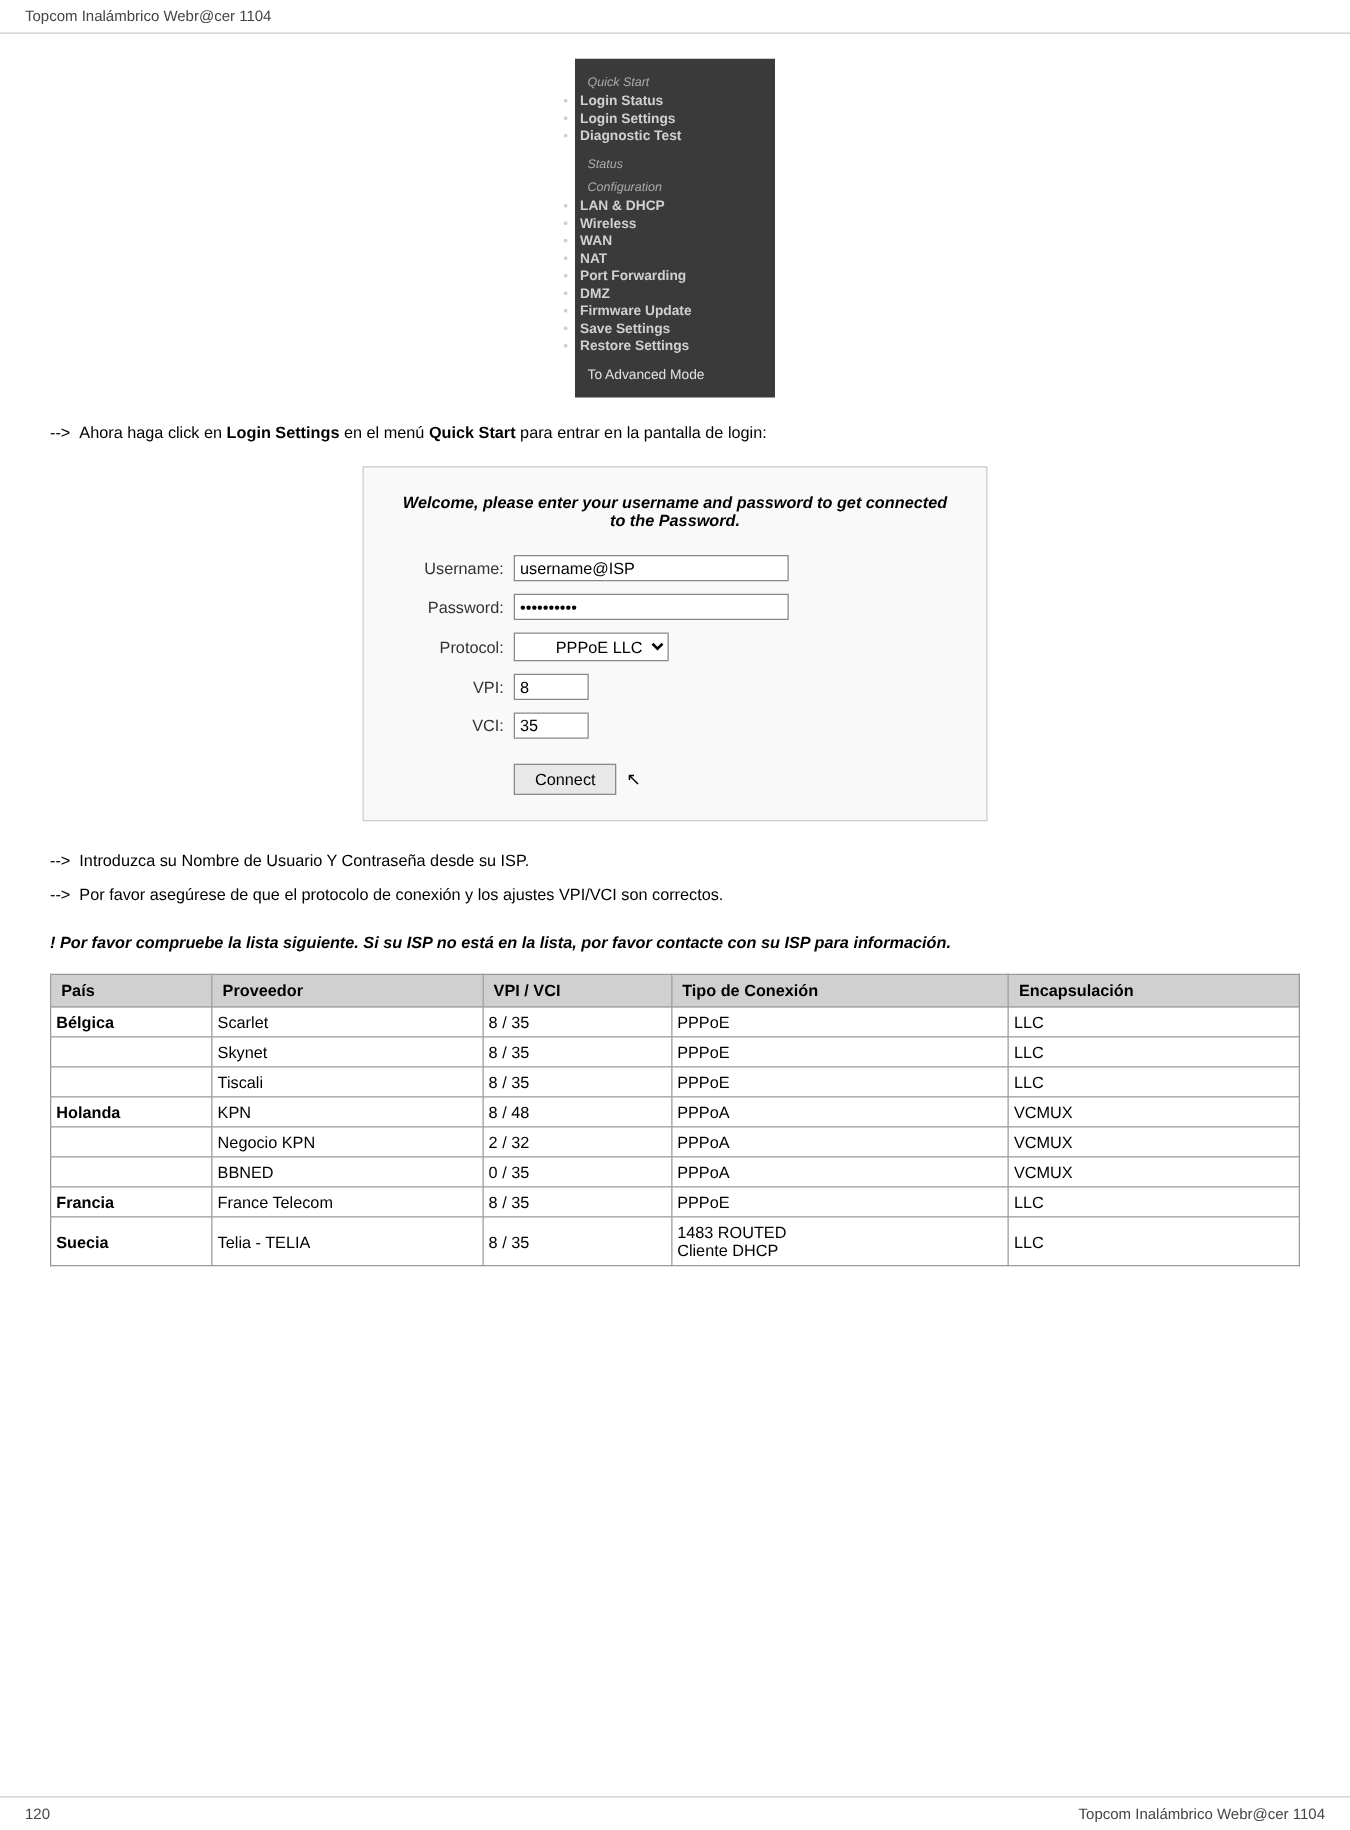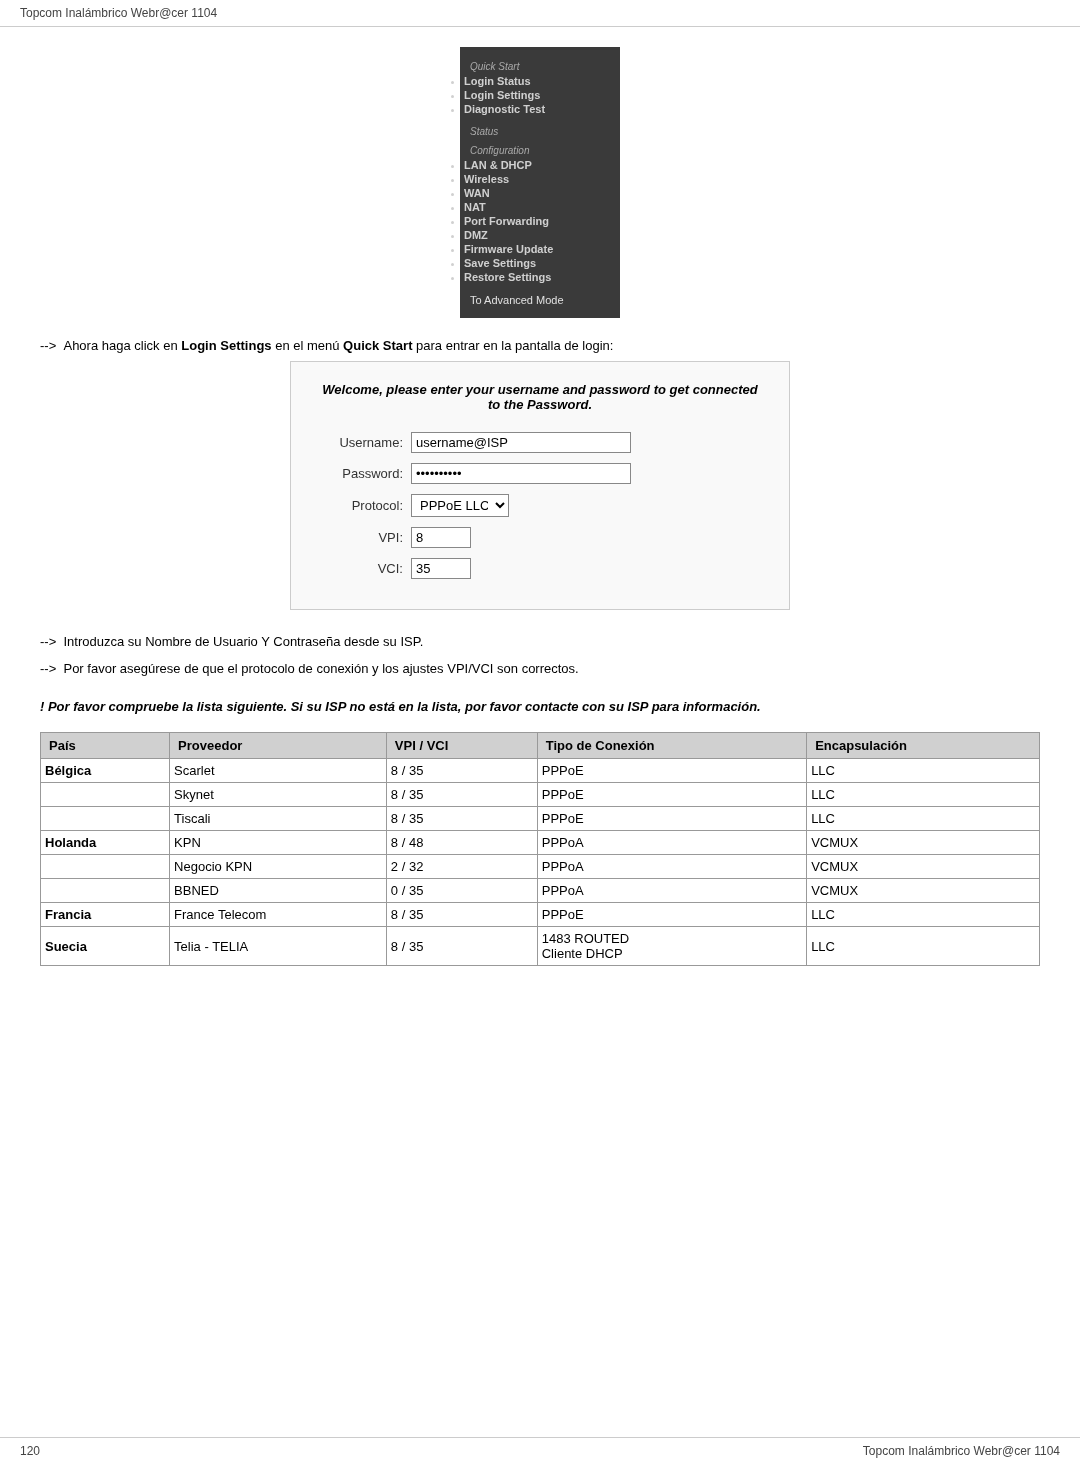--- a/index.html
+++ b/index.html
@@ -68,21 +68,21 @@
 
     .router-menu .advanced-link {
       color: #e0e0e0;
       font-size: 11px;
       padding: 6px 10px 4px 10px;
     }
 
     
     .instruction {
       font-size: 13px;
-      margin-bottom: 8px;
+      margin-bottom: 20px;
     }
 
     
     .login-box-wrapper {
       display: flex;
       justify-content: center;
       margin-bottom: 20px;
     }
 
     .login-box {
@@ -124,21 +124,21 @@
 
     .form-select-wrapper {
       display: flex;
       align-items: center;
     }
 
     .form-select {
       border: 1px solid #888;
       padding: 2px 4px;
       font-size: 13px;
-      width: 98px;
+      width: 124px;
       background: #fff;
       text-align: right;
     }
 
     .connect-btn {
       border: 1px solid #888;
       background: #e8e8e8;
       padding: 4px 16px;
       font-size: 13px;
       cursor: pointer;
@@ -279,20 +279,24 @@
       <div class="form-row">
         <span class="form-label">VPI:</span>
         <input class="form-input vpi-input" type="text" value="8" style="">
       </div>
 
       <div class="form-row">
         <span class="form-label">VCI:</span>
         <input class="form-input vpi-input" type="text" value="35" style="">
       </div>
 
+      <div style="margin-top:10px; padding-left:90px;">
+        <button class="connect-btn">Connect</button>
+        <span style="font-size:14px; margin-left:4px;">↖</span>
+      </div>
     </div>
   </div>
 
   <div class="instructions-list">
     <p>--&gt;&nbsp; Introduzca su Nombre de Usuario Y Contraseña desde su ISP.</p>
     <p>--&gt;&nbsp; Por favor asegúrese de que el protocolo de conexión y los ajustes VPI/VCI son correctos.</p>
   </div>
 
   <p class="warning-text">
     <em><strong>! Por favor compruebe la lista siguiente. Si su ISP no está en la lista, por favor contacte con su ISP para información.</strong></em>

